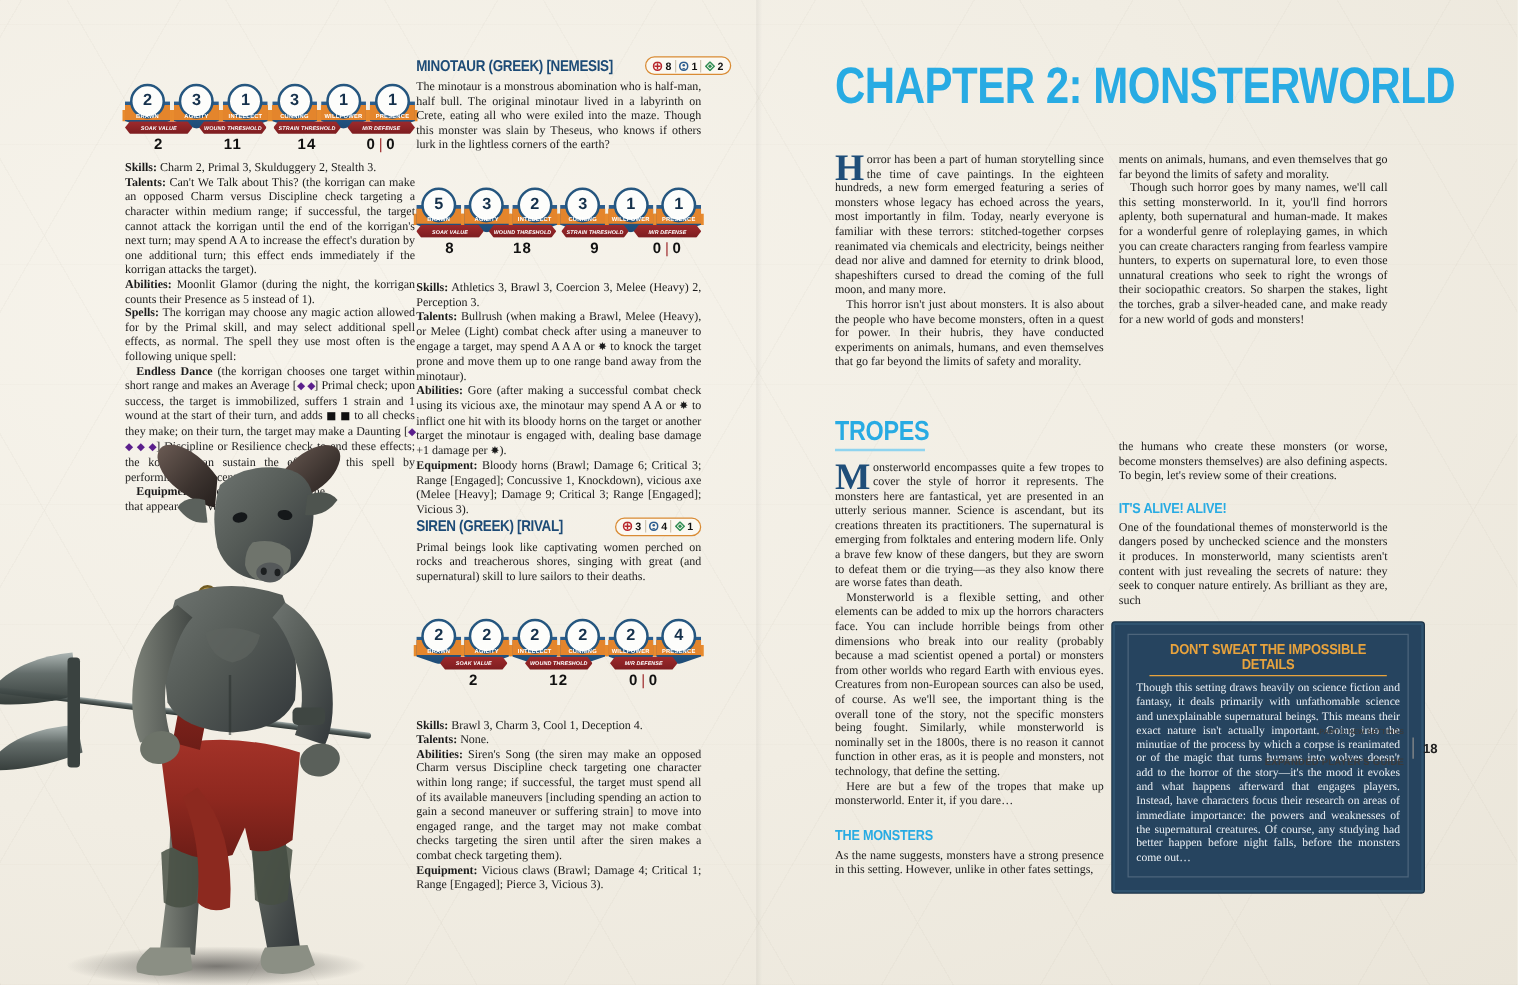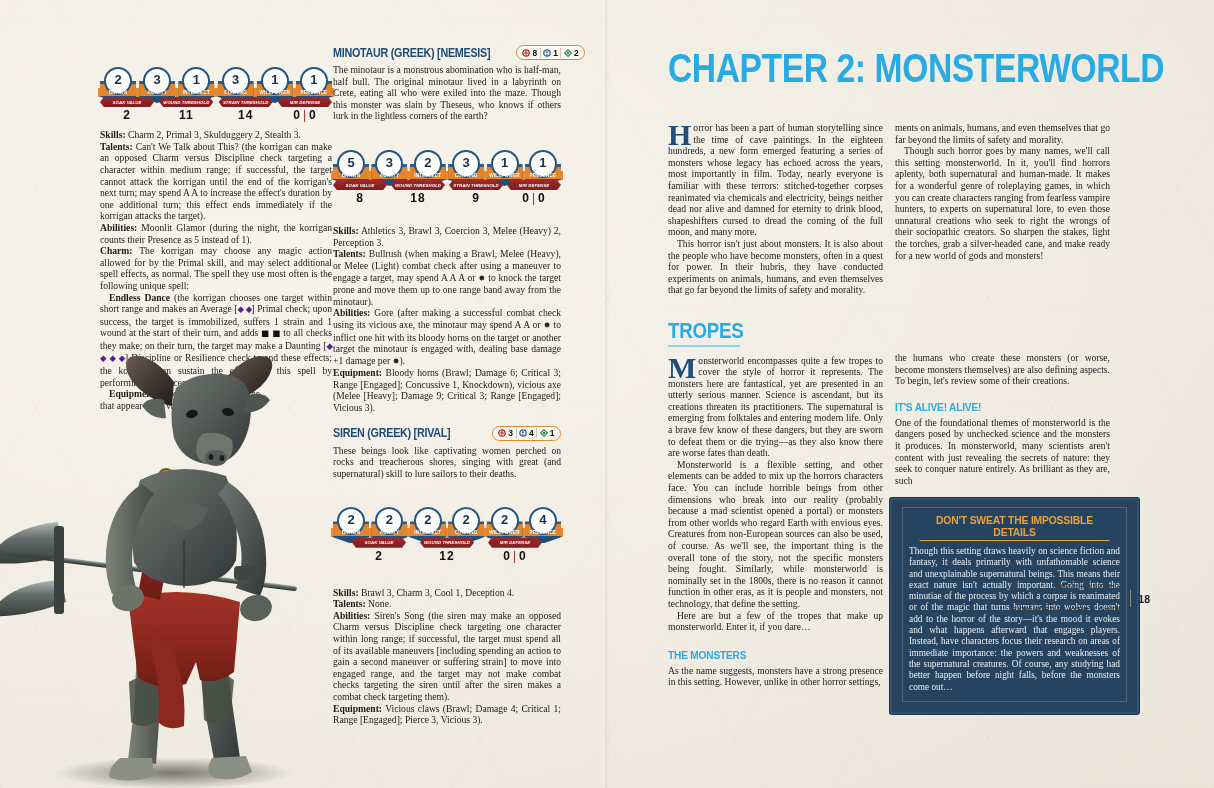--- a/index.html
+++ b/index.html
@@ -242,21 +242,21 @@
       </div>
   </div>
 
   <div class="body-txt" style="margin-top:7px;">
     <p class="first"><b>Skills:</b>
       <span>Charm 2, Primal 3, Skulduggery 2, Stealth 3.</span></p>
     <p class="first"><b>Talents:</b>
       <span>Can't We Talk about This? (the korrigan can make an opposed Charm versus Discipline check targeting a character within medium range; if successful, the target cannot attack the korrigan until the end of the korrigan's next turn; may spend A A to increase the effect's duration by one additional turn; this effect ends immediately if the korrigan attacks the target).</span></p>
     <p class="first"><b>Abilities:</b>
       <span>Moonlit Glamor (during the night, the korrigan counts their Presence as 5 instead of 1).</span></p>
-    <p class="first"><b>Charm:</b>
+    <p class="first"><b>Spells:</b>
       <span>The korrigan may choose any magic action allowed for by the Primal skill, and may select additional spell effects, as normal. The spell they use most often is the following unique spell:</span></p>
     <p><b>Endless Dance</b>
       <span>(the korrigan chooses one target within short range and makes an Average [<span class="dpurple sym">◆</span> <span class="dpurple sym">◆</span>] Primal check; upon success, the target is immobilized, suffers 1 strain and 1 wound at the start of their turn, and adds <span class="dblack sym">■</span> <span class="dblack sym">■</span> to all checks they make; on their turn, the target may make a Daunting [<span class="dpurple sym">◆</span> <span class="dpurple sym">◆</span> <span class="dpurple sym">◆</span> <span class="dpurple sym">◆</span>] Discipline or Resilience check to end these effects; the korrigan can sustain the effects of this spell by performing the concentrate maneuver).</span></p>
     <p style="width:160px;"><b>Equipment:</b>
       <span>Piles of leaves or twine that appear to be valuables.</span></p>
   </div>
 </div>
 
 <svg class="art" viewBox="0 0 360 460">
   <defs>
@@ -434,21 +434,21 @@
     <p class="first"><b>Skills:</b>
       <span>Athletics 3, Brawl 3, Coercion 3, Melee (Heavy) 2, Perception 3.</span></p>
     <p class="first"><b>Talents:</b>
       <span>Bullrush (when making a Brawl, Melee (Heavy), or Melee (Light) combat check after using a maneuver to engage a target, may spend A A A or <span class="sym">✸</span> to knock the target prone and move them up to one range band away from the minotaur).</span></p>
     <p class="first"><b>Abilities:</b>
       <span>Gore (after making a successful combat check using its vicious axe, the minotaur may spend A A or <span class="sym">✸</span> to inflict one hit with its bloody horns on the target or another target the minotaur is engaged with, dealing base damage +1 damage per <span class="sym">✸</span>).</span></p>
     <p class="first"><b>Equipment:</b>
       <span>Bloody horns (Brawl; Damage 6; Critical 3; Range [Engaged]; Concussive 1, Knockdown), vicious axe (Melee [Heavy]; Damage 9; Critical 3; Range [Engaged]; Vicious 3).</span></p>
   </div>
 
-  <div class="mon-head" style="margin-top:12px;">
+  <div class="mon-head" style="">
     <div class="mon-name">SIREN (GREEK) [RIVAL]</div>
     <div class="adv-pill" id="siren-pill">
     <div class="seg">
       <svg viewBox="0 0 10 10" class="ico">
             <circle cx="5" cy="5" r="4" fill="none" stroke="#b8282e" stroke-width="1.6"></circle>
             <path d="M2 5 h6 M5 2 v6" stroke="#b8282e" stroke-width="1.4"></path>
           </svg>
           <span class="n">3</span>
     </div>
     <div class="seg">
@@ -462,21 +462,21 @@
     <div class="seg">
       <svg viewBox="0 0 10 10" class="ico">
             <path d="M5 .8 L9.2 5 L5 9.2 L.8 5 Z" fill="none" stroke="#2f8d52" stroke-width="1.4"></path>
             <path d="M5 2.9 L7.1 5 L5 7.1 L2.9 5 Z" fill="#2f8d52"></path>
           </svg>
           <span class="n">1</span>
     </div>
       </div>
   </div>
   <div class="body-txt">
-    <p class="first">These beings look like captivating women perched on rocks and treacherous shores, singing with great (and supernatural) skill to lure sailors to their deaths.</p>
+    <p class="first">Primal beings look like captivating women perched on rocks and treacherous shores, singing with great (and supernatural) skill to lure sailors to their deaths.</p>
   </div>
   <div class="charblock" style="margin-top:6px;">
     <div class="attr-row" id="sir-attrs">
     <div class="attr">
       <div class="orange"></div>
       <div class="tab"></div>
       <div class="circle">2</div>
       <div class="lbl">BRAWN</div>
     </div>
     <div class="attr">
@@ -540,32 +540,32 @@
 <div class="right">
 
   <div class="chapter-title">CHAPTER 2: MONSTERWORLD</div>
 
   <div class="rcol-l">
     <div class="body-txt">
       <p class="first"><span class="dropcap">H</span><span>orror has been a part of human storytelling since the time of cave paintings. In the eighteen hundreds, a new form emerged featuring a series of monsters whose legacy has echoed across the years, most importantly in film. Today, nearly everyone is familiar with these terrors: stitched-together corpses reanimated via chemicals and electricity, beings neither dead nor alive and damned for eternity to drink blood, shapeshifters cursed to dread the coming of the full moon, and many more.</span></p>
       <p>This horror isn't just about monsters. It is also about the people who have become monsters, often in a quest for power. In their hubris, they have conducted experiments on animals, humans, and even themselves that go far beyond the limits of safety and morality.</p>
     </div>
 
-    <div style="margin-top:22px;">
+    <div style="margin-top:36px;">
       <div class="h1blue">TROPES</div>
       <div class="h1rule"></div>
       <div class="body-txt">
         <p class="first"><span class="dropcap">M</span><span>onsterworld encompasses quite a few tropes to cover the style of horror it represents. The monsters here are fantastical, yet are presented in an utterly serious manner. Science is ascendant, but its creations threaten its practitioners. The supernatural is emerging from folktales and entering modern life. Only a brave few know of these dangers, but they are sworn to defeat them or die trying—as they also know there are worse fates than death.</span></p>
         <p>Monsterworld is a flexible setting, and other elements can be added to mix up the horrors characters face. You can include horrible beings from other dimensions who break into our reality (probably because a mad scientist opened a portal) or monsters from other worlds who regard Earth with envious eyes. Creatures from non-European sources can also be used, of course. As we'll see, the important thing is the overall tone of the story, not the specific monsters being fought. Similarly, while monsterworld is nominally set in the 1800s, there is no reason it cannot function in other eras, as it is people and monsters, not technology, that define the setting.</p>
         <p>Here are but a few of the tropes that make up monsterworld. Enter it, if you dare…</p>
       </div>
       <div style="margin-top:16px;">
         <div class="h2blue">THE MONSTERS</div>
         <div class="body-txt">
-          <p class="first">As the name suggests, monsters have a strong presence in this setting. However, unlike in other horror settings,</p>
+          <p class="first">As the name suggests, monsters have a strong presence in this setting. However, unlike in other fates settings,</p>
         </div>
       </div>
     </div>
   </div>
 
   <div class="rcol-r">
     <div class="body-txt">
       <p class="first" style="text-indent: 0px;">ments on animals, humans, and even themselves that go far beyond the limits of safety and morality.</p>
       <p>Though such horror goes by many names, we'll call this setting monsterworld. In it, you'll find horrors aplenty, both supernatural and human-made. It makes for a wonderful genre of roleplaying games, in which you can create characters ranging from fearless vampire hunters, to experts on supernatural lore, to even those unnatural creations who seek to right the wrongs of their sociopathic creators. So sharpen the stakes, light the torches, grab a silver-headed cane, and make ready for a new world of gods and monsters!</p>
     </div>

